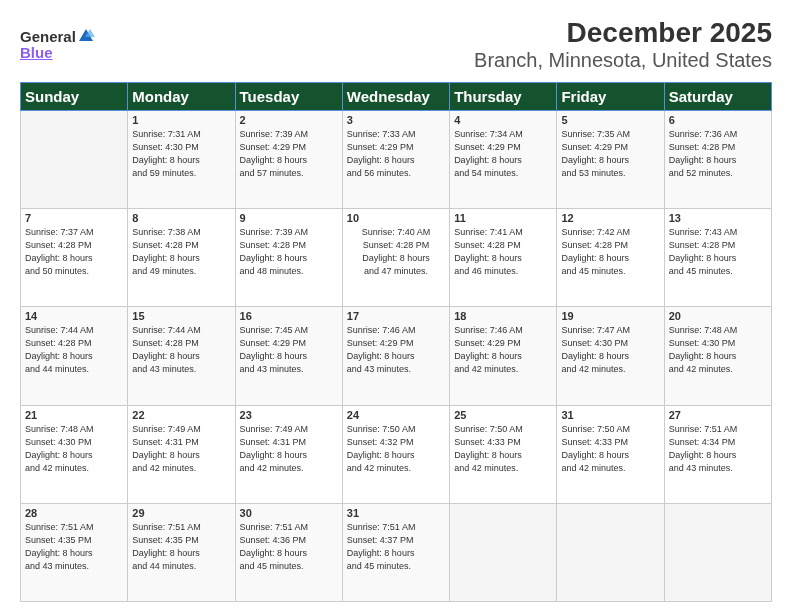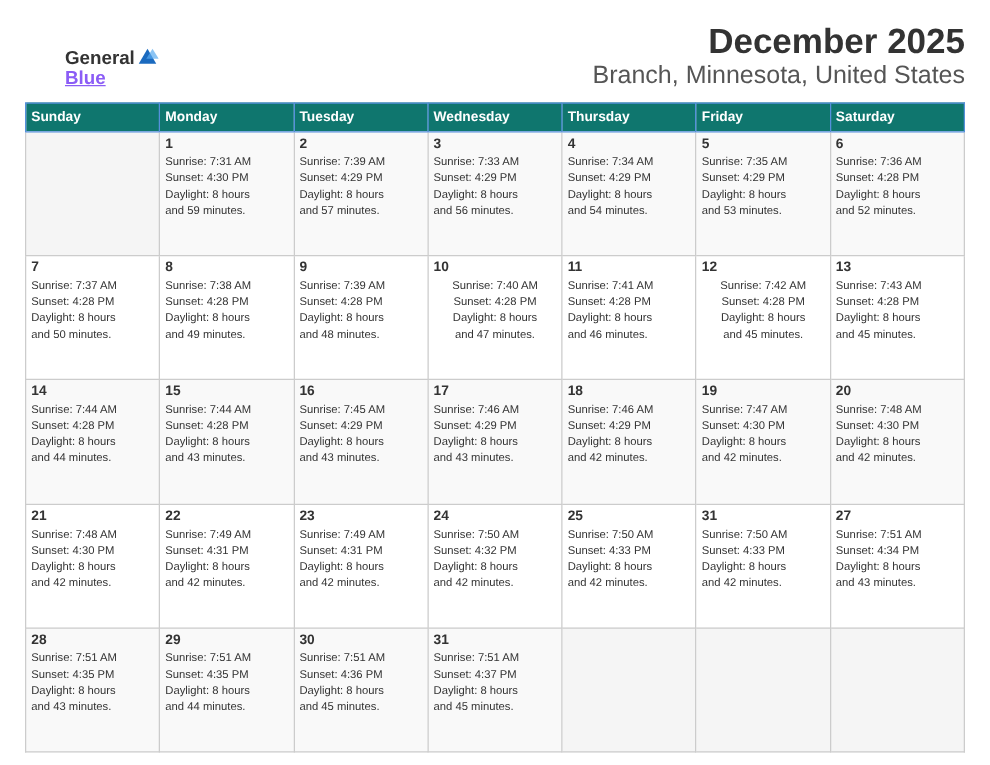--- a/index.html
+++ b/index.html
@@ -13,23 +13,22 @@
     .page {
       width: 792px;
       height: 612px;
       padding: 18px 20px 10px 20px;
       display: flex;
       flex-direction: column;
     }
     .header {
       display: flex;
       justify-content: space-between;
-      align-items: flex-end;
+      align-items: center;
       margin-bottom: 10px;
-      margin-left: 32px;
     }
     .logo {
       display: flex;
       align-items: center;
       gap: 0;
     }
     .logo-text {
       font-size: 15px;
       font-weight: bold;
       line-height: 1.2;
@@ -50,23 +49,23 @@
       color: #555;
     }
     .calendar {
       flex: 1;
       border: 1px solid #ccc;
       border-collapse: collapse;
       width: 100%;
       table-layout: fixed;
     }
     .calendar thead tr th {
-      background-color: #0f766e;
+      background-color: #14532d;
       color: #fff;
-      font-size: 11px;
+      font-size: 15px;
       font-weight: bold;
       padding: 5px 4px;
       text-align: left;
       border: 1px solid #5590db;
     }
     .calendar tbody tr td {
       border: 1px solid #ccc;
       vertical-align: top;
       padding: 3px 4px 3px 4px;
       font-size: 9.2px;
@@ -207,21 +206,21 @@
           </td>
           <td>
             <span class="day-number">11</span>
             <div class="day-content" style="white-space: pre-line;">Sunrise: 7:41 AM
 Sunset: 4:28 PM
 Daylight: 8 hours
 and 46 minutes.</div>
           </td>
           <td>
             <span class="day-number">12</span>
-            <div class="day-content" style="white-space: pre-line; text-align: center;">Sunrise: 7:42 AM
+            <div class="day-content" style="white-space: pre-line;">Sunrise: 7:42 AM
 Sunset: 4:28 PM
 Daylight: 8 hours
 and 45 minutes.</div>
           </td>
           <td>
             <span class="day-number">13</span>
             <div class="day-content" style="white-space: pre-line;">Sunrise: 7:43 AM
 Sunset: 4:28 PM
 Daylight: 8 hours
 and 45 minutes.</div>

